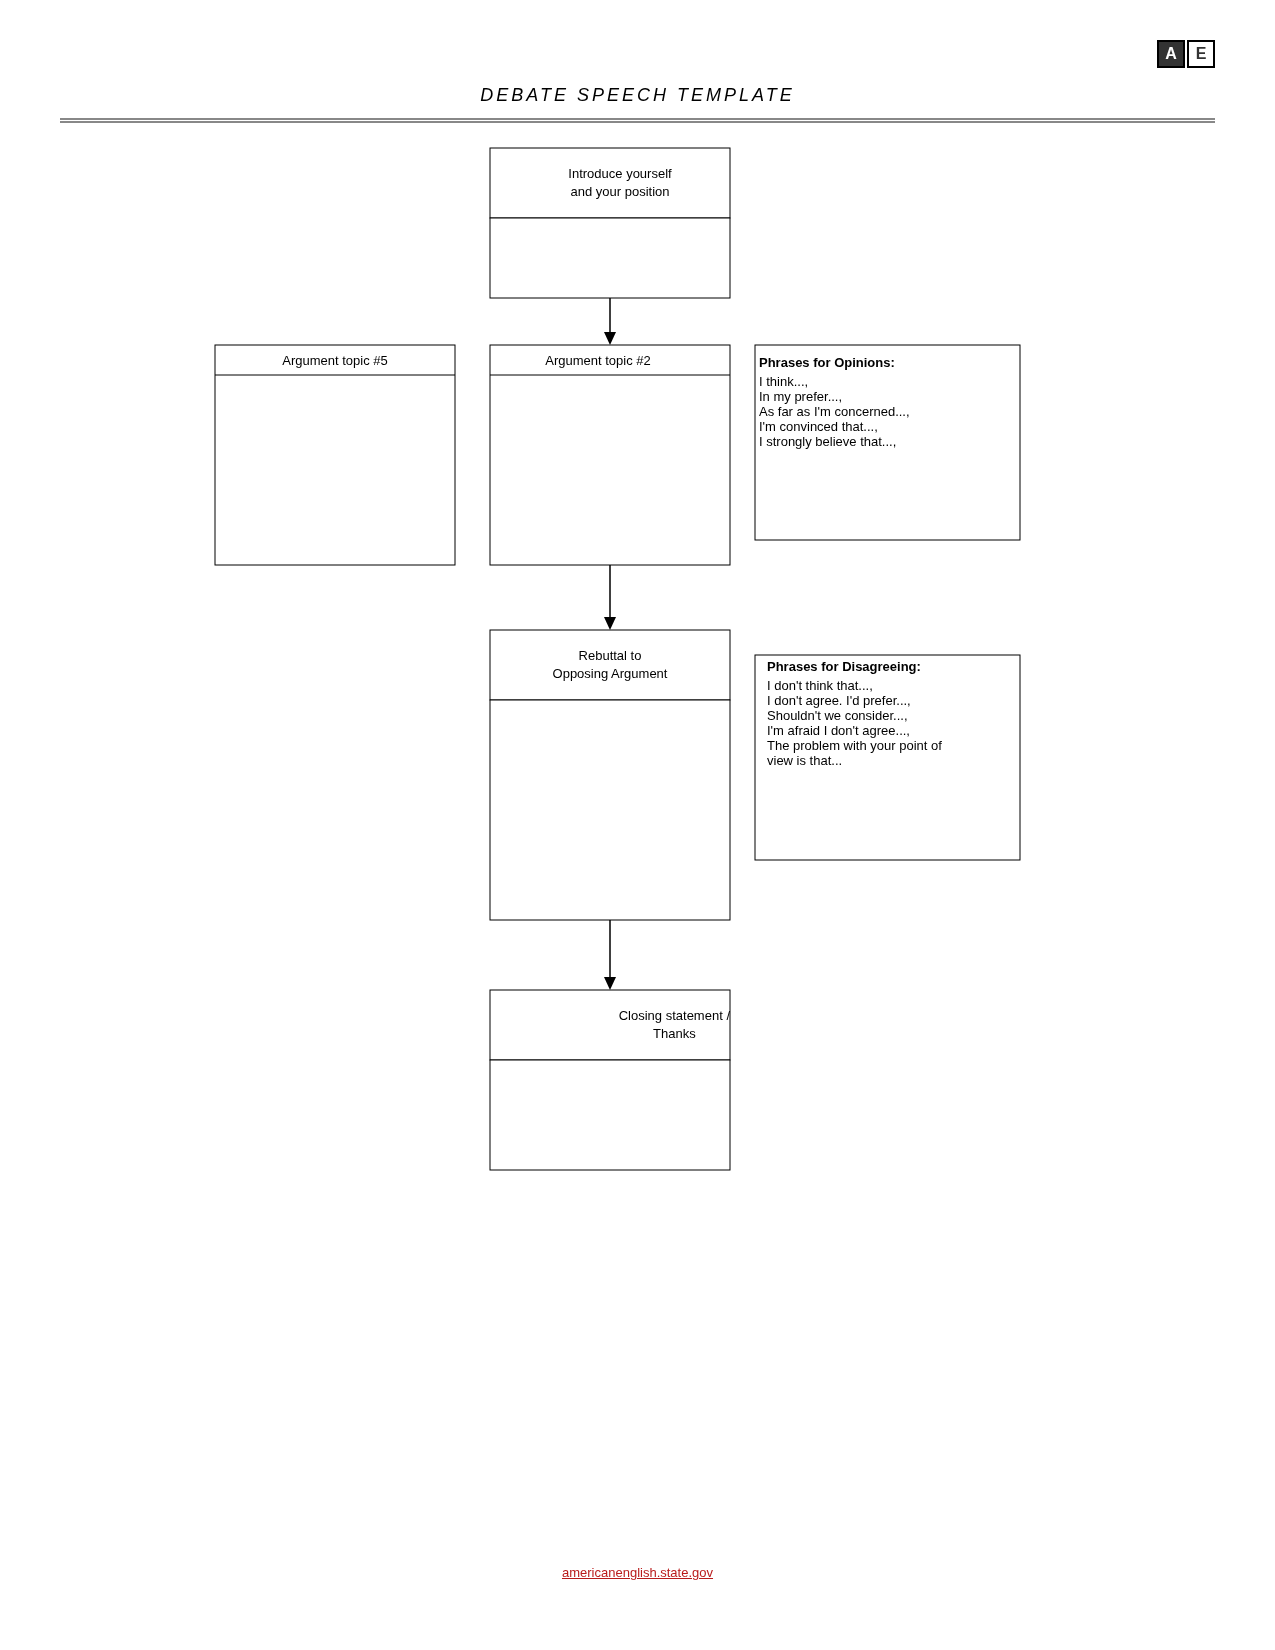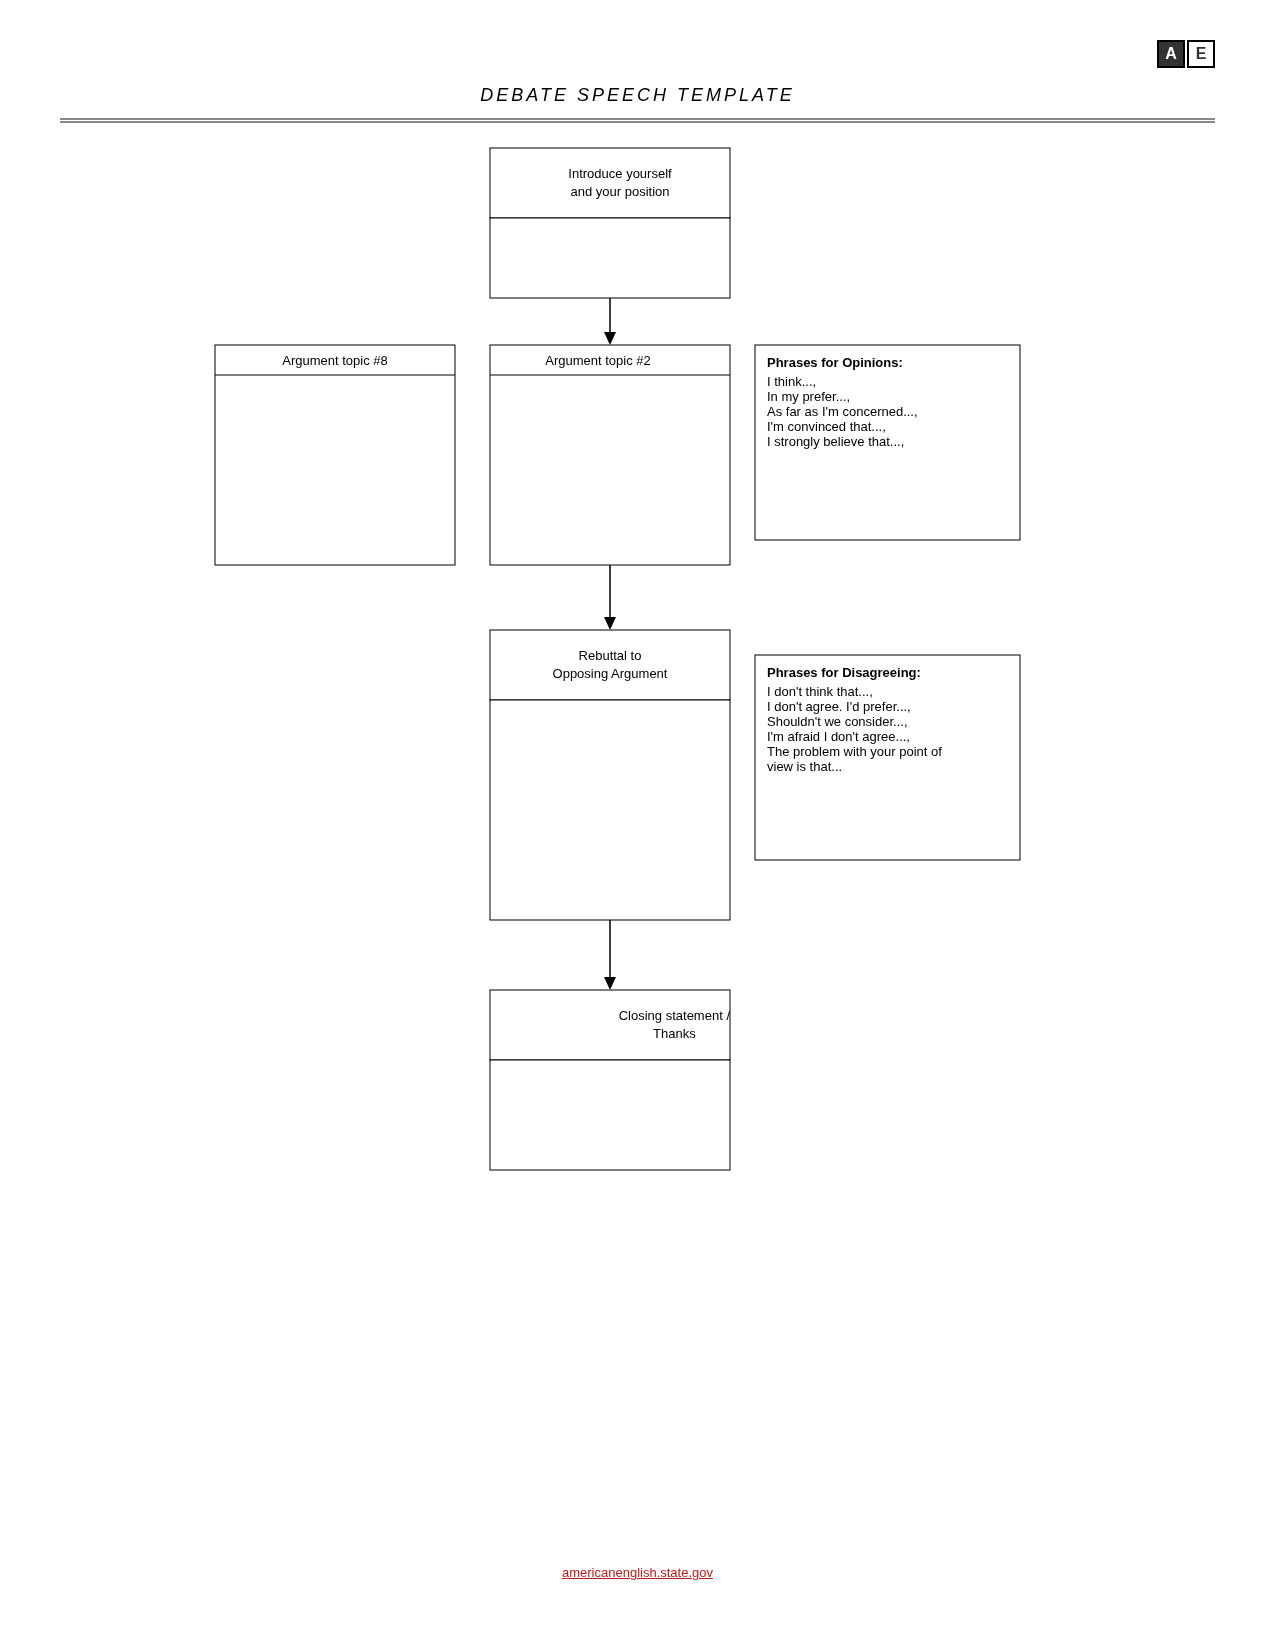--- a/index.html
+++ b/index.html
@@ -126,47 +126,47 @@
   <rect x="755" y="655" width="265" height="205" fill="white" stroke="black" stroke-width="1"></rect>
 
 </svg>
 
 <div style="position:absolute;top:148px;left:490px;width:240px;height:70px;display:flex;align-items:center;justify-content:center;text-align:center;font-size:13px;line-height:1.4;pointer-events:none;padding-left:20px;">
   <span style="white-space:pre-line;">Introduce yourself
 and your position</span>
 </div>
 
 <div style="position:absolute;top:345px;left:215px;width:240px;height:30px;display:flex;align-items:center;justify-content:center;font-size:13px;pointer-events:none;">
-  <span>Argument topic #8</span>
+  <span>Argument topic #5</span>
 </div>
 
 <div style="position:absolute;top:345px;left:490px;width:216px;height:30px;display:flex;align-items:center;justify-content:center;font-size:13px;pointer-events:none;">
   <span>Argument topic #2</span>
 </div>
 
 <div style="position:absolute;top:630px;left:490px;width:240px;height:70px;display:flex;align-items:center;justify-content:center;text-align:center;font-size:13px;line-height:1.4;pointer-events:none;">
   <span style="white-space:pre-line;">Rebuttal to
 Opposing Argument</span>
 </div>
 
 <div style="position:absolute;top:990px;left:490px;width:240px;height:70px;display:flex;align-items:center;justify-content:flex-end;text-align:center;font-size:13px;line-height:1.4;pointer-events:none;">
   <span style="white-space:pre-line;">Closing statement /
 Thanks</span>
 </div>
 
-<div style="position:absolute;top:345px;left:755px;width:265px;height:195px;padding:10px 12px;font-size:13px;pointer-events:none;">
+<div style="position:absolute;top:345px;left:755px;width:265px;height:195px;padding:10px 4px;font-size:13px;pointer-events:none;">
   <div style="font-weight:bold;margin-bottom:4px;">Phrases for Opinions:</div>
   <div>I think...,</div>
   <div>In my prefer...,</div>
   <div>As far as I'm concerned...,</div>
   <div>I'm convinced that...,</div>
   <div>I strongly believe that...,</div>
 </div>
 
-<div style="position:absolute;top:655px;left:755px;width:265px;height:205px;padding:10px 12px;font-size:13px;pointer-events:none;">
+<div style="position:absolute;top:655px;left:755px;width:265px;height:205px;padding:4px 12px;font-size:13px;pointer-events:none;">
   <div style="font-weight:bold;margin-bottom:4px;">Phrases for Disagreeing:</div>
   <div>I don't think that...,</div>
   <div>I don't agree. I'd prefer...,</div>
   <div>Shouldn't we consider...,</div>
   <div>I'm afraid I don't agree...,</div>
   <div>The problem with your point of</div>
   <div>view is that...</div>
 </div>
 
 <div class="website-link">americanenglish.state.gov</div>

